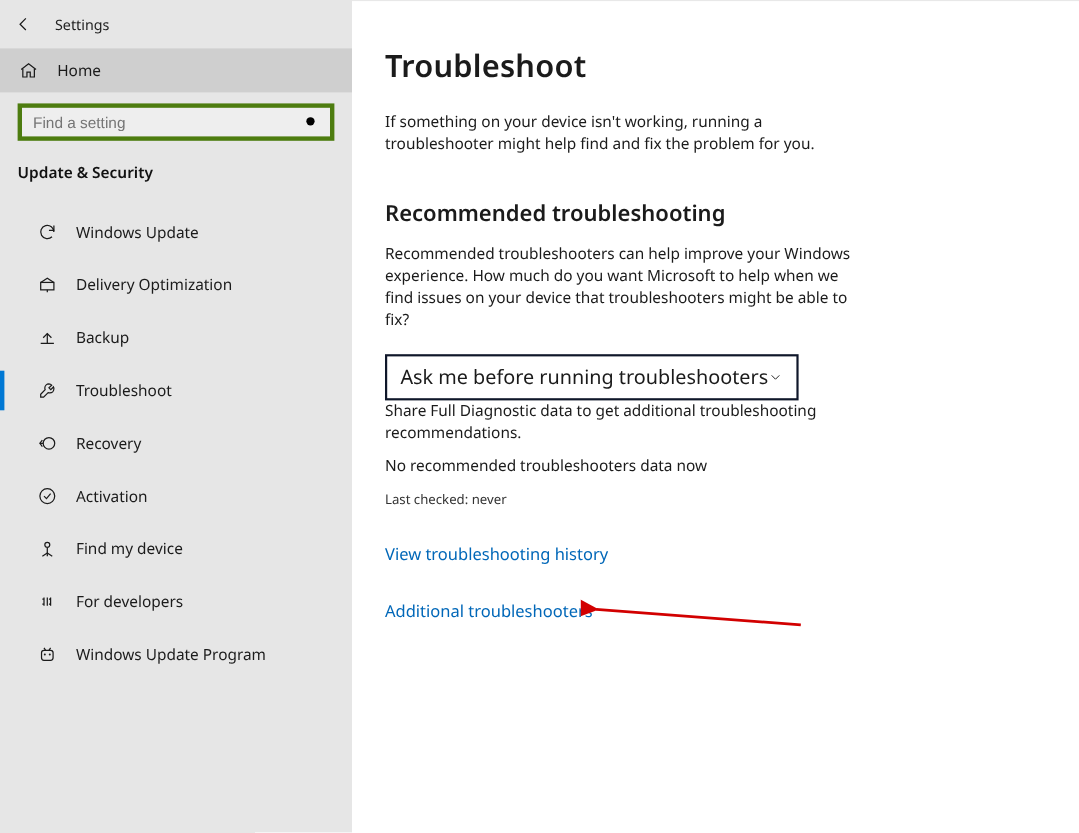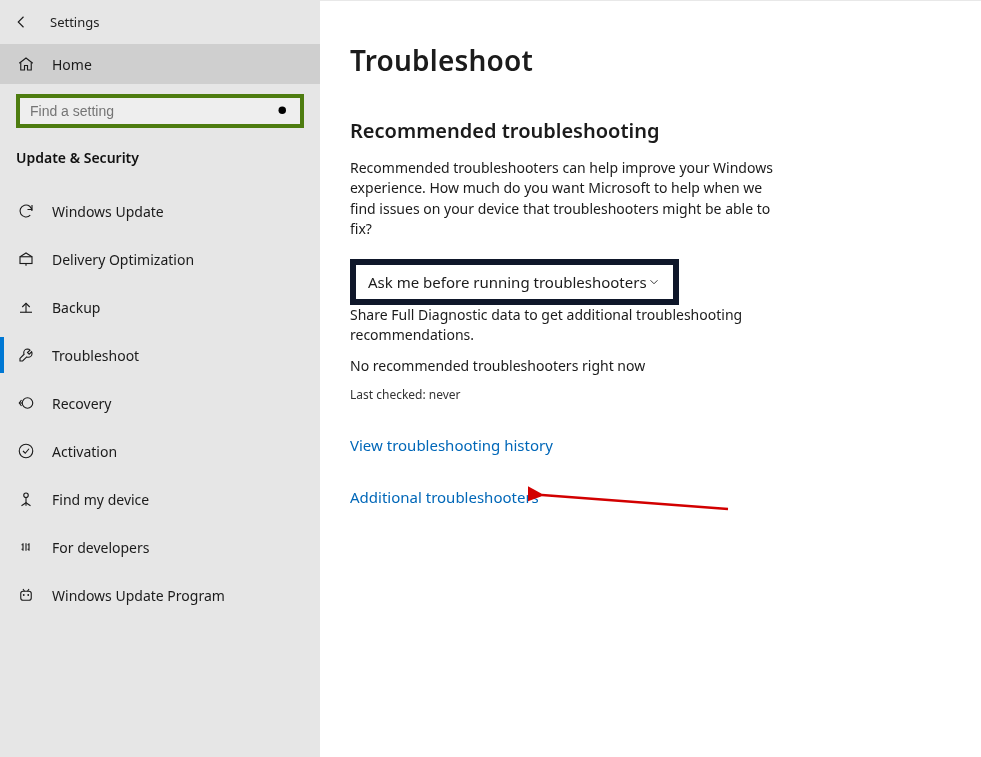--- a/index.html
+++ b/index.html
@@ -78,21 +78,21 @@
     font-weight: 600;
     font-size: 14px;
     color: #111;
   }
   .sidebar-list { padding-top: 6px; }
   .sidebar-item {
     position: relative;
     display: flex;
     align-items: center;
     height: 48px;
-    padding: 0 16px;
+    padding: 0 33px;
     gap: 16px;
     cursor: pointer;
     font-size: 14px;
     color: #1b1b1b;
   }
   .sidebar-item.selected::before {
     content: "";
     position: absolute;
     left: 0; top: 6px; bottom: 6px;
     width: 4px;
@@ -126,25 +126,25 @@
   .main p {
     font-size: 14px;
     line-height: 1.45;
     max-width: 440px;
     margin: 0 0 10px 0;
     color: #1b1b1b;
   }
   .dropdown {
     display: inline-flex;
     align-items: center;
-    border: 6px solid #0f172a;
+    border: 2px solid #0f172a;
     padding: 7px 12px;
     margin-top: 10px;
     cursor: pointer;
-    font-size: 15px;
+    font-size: 18px;
     user-select: none;
   }
   .warn {
     color: #c0392b;
     margin-top: 34px;
     max-width: 440px;
   }
   .muted-small {
     font-size: 12px;
     color: #333;
@@ -302,37 +302,38 @@
         <span>Windows Update Program</span>
       </div>
 
     </nav>
   </aside>
 
   <main class="main">
 
     <h1>Troubleshoot</h1>
 
+    <p>If something on your device isn't working, running a troubleshooter might help find and fix the problem for you.</p>
 
     <h2>Recommended troubleshooting</h2>
 
     <p>Recommended troubleshooters can help improve your Windows experience. How much do you want Microsoft to help when we find issues on your device that troubleshooters might be able to fix?</p>
 
     <div class="dropdown">
       <span>Ask me before running troubleshooters</span>
       <span class="icon-slot" style="width:14px;height:14px">
         <svg viewBox="0 0 24 24" width="14" height="14">
             <path d="M6 9l6 6 6-6"></path>
           </svg>
       </span>
     </div>
 
     <p class="warn">Share Full Diagnostic data to get additional troubleshooting recommendations.</p>
 
-    <p style="margin-top:8px">No recommended troubleshooters right now</p>
+    <p style="margin-top:8px">No recommended troubleshooters data now</p>
 
     <div class="muted-small">Last checked: never</div>
 
     <div class="section-gap">
       <span class="link">View troubleshooting history</span>
     </div>
 
     <div class="section-gap" style="position:relative; ">
       <span class="link">Additional troubleshooters</span>
 

